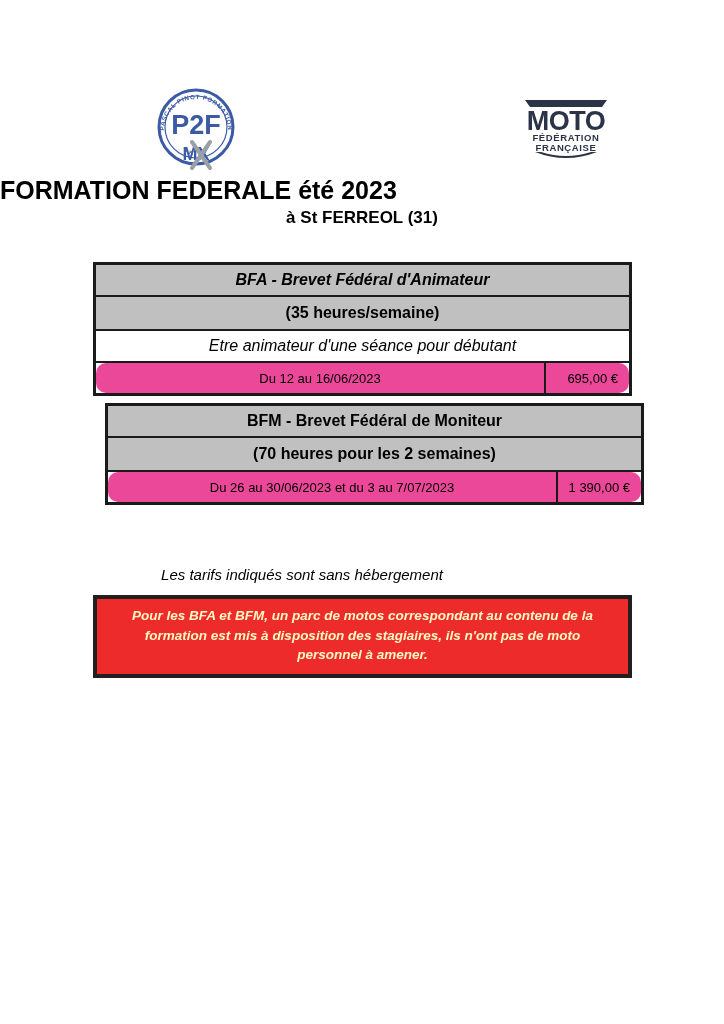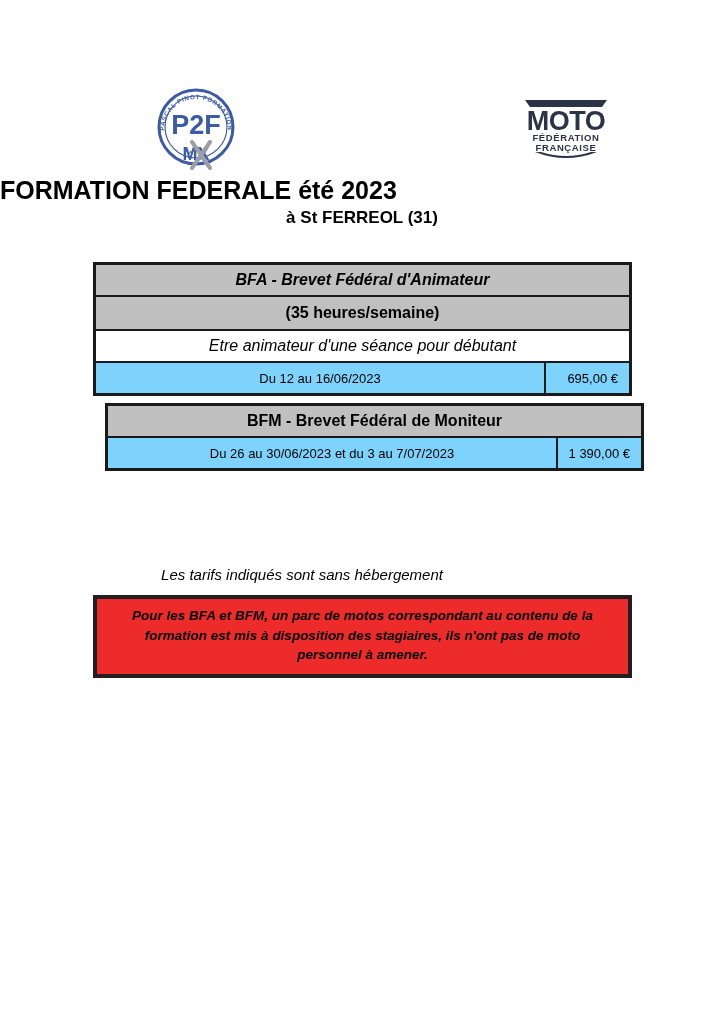--- a/index.html
+++ b/index.html
@@ -122,21 +122,22 @@
     background: #ffffff;
     border-bottom: 2px solid #1a1a1a;
   }
   .row.desc .cell {
     font-size: 16px;
     font-style: italic;
     min-height: 30px;
     line-height: 1.25;
   }
   .row.dates {
-    background: #7dd3fc;
+    background: #ec4899;
+    border-radius: 10px;
   }
   .row.dates .cell-dates {
     font-size: 13px;
     min-height: 30px;
     flex: 1 1 auto;
     border-right: 2px solid #1a1a1a;
   }
   .row.dates .cell-price {
     font-size: 13px;
     min-height: 30px;
@@ -164,21 +165,21 @@
     width: 539px;
     box-sizing: border-box;
     background: #ee2b2b;
     border: 4px solid #231f20;
     padding: 7px 16px 9px 16px;
     text-align: center;
     font-size: 13.5px;
     font-weight: bold;
     font-style: italic;
     line-height: 1.45;
-    color: #000000;
+    color: #fef9c3;
   }
 </style>
 </head>
 <body>
 
 <div class="page">
 
   <div class="logo-row">
 
     <div class="p2f-logo">
@@ -230,20 +231,23 @@
     <div class="row dates">
       <div class="cell cell-dates">Du 12 au 16/06/2023</div>
       <div class="cell cell-price">695,00  €</div>
     </div>
   </div>
 
   <div class="tbl" id="table-bfm">
     <div class="row head">
       <div class="cell">BFM - Brevet Fédéral de Moniteur</div>
     </div>
+    <div class="row head hours">
+      <div class="cell">(70 heures pour les 2 semaines)</div>
+    </div>
     <div class="row dates">
       <div class="cell cell-dates">Du 26 au 30/06/2023 et du 3 au 7/07/2023</div>
       <div class="cell cell-price">1 390,00  €</div>
     </div>
   </div>
 
   <div class="note">Les tarifs indiqués sont sans hébergement</div>
 
   <div class="warning">Pour les BFA et BFM, un parc de motos correspondant au contenu de la formation est mis à disposition des stagiaires, ils n'ont pas de moto personnel à amener.</div>
 

